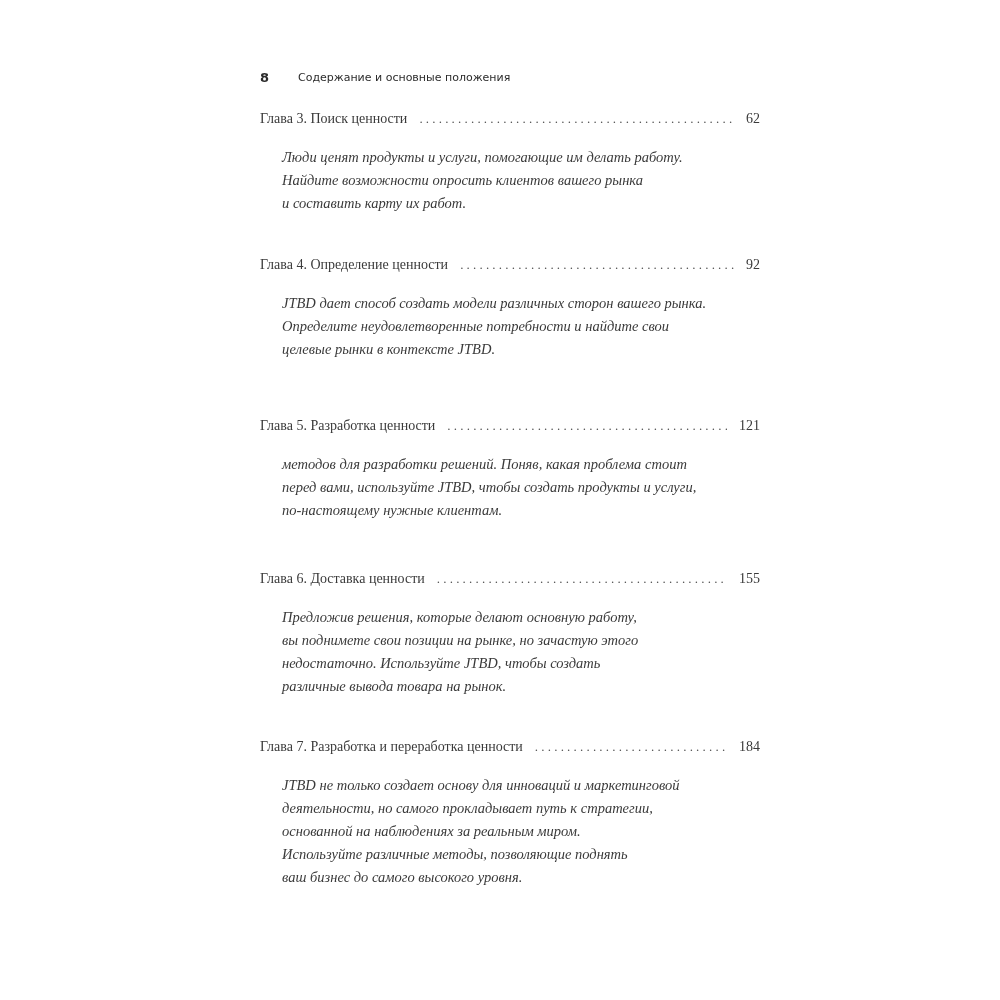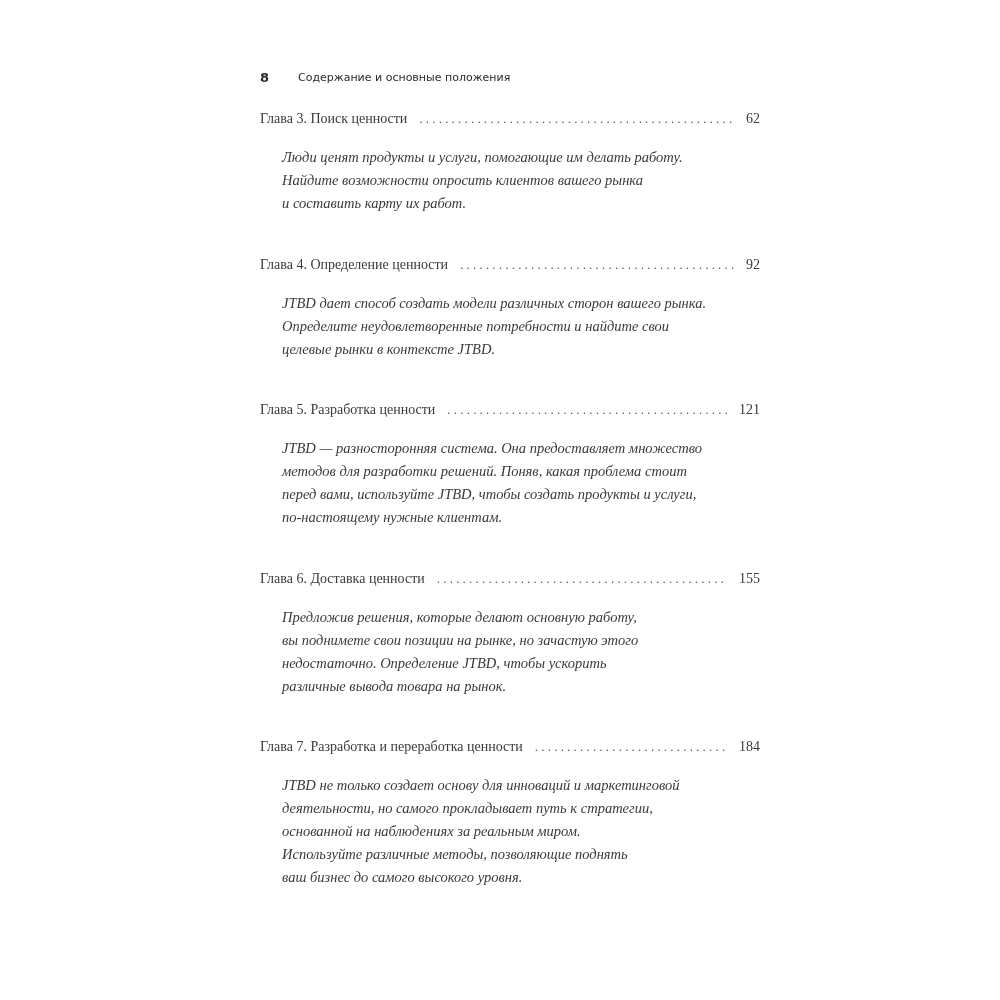--- a/index.html
+++ b/index.html
@@ -60,44 +60,43 @@
     <span class="dots">............................................................................................</span>
     <span class="page">92</span>
   </div>
   <div class="desc">
     <div>JTBD дает способ создать модели различных сторон вашего рынка.</div>
     <div>Определите неудовлетворенные потребности и найдите свои</div>
     <div>целевые рынки в контексте JTBD.</div>
   </div>
 </div>
 
-<div class="entry" style="top:402px;">
+<div class="entry" style="top:418px;">
   <div class="row">
     <span class="label">Глава 5. Разработка ценности</span>
     <span class="dots">............................................................................................</span>
     <span class="page">121</span>
   </div>
   <div class="desc">
-    <div>JTBD — разносторонняя система. Она предоставляет множество</div>
     <div>методов для разработки решений. Поняв, какая проблема стоит</div>
     <div>перед вами, используйте JTBD, чтобы создать продукты и услуги,</div>
     <div>по-настоящему нужные клиентам.</div>
   </div>
 </div>
 
 <div class="entry" style="top:571px;">
   <div class="row">
     <span class="label">Глава 6. Доставка ценности</span>
     <span class="dots">............................................................................................</span>
     <span class="page">155</span>
   </div>
   <div class="desc">
     <div>Предложив решения, которые делают основную работу,</div>
     <div>вы поднимете свои позиции на рынке, но зачастую этого</div>
-    <div>недостаточно. Определение JTBD, чтобы ускорить</div>
+    <div>недостаточно. Используйте JTBD, чтобы создать</div>
     <div>различные вывода товара на рынок.</div>
   </div>
 </div>
 
 <div class="entry" style="top:739px;">
   <div class="row">
     <span class="label">Глава 7. Разработка и переработка ценности</span>
     <span class="dots">............................................................................................</span>
     <span class="page">184</span>
   </div>

